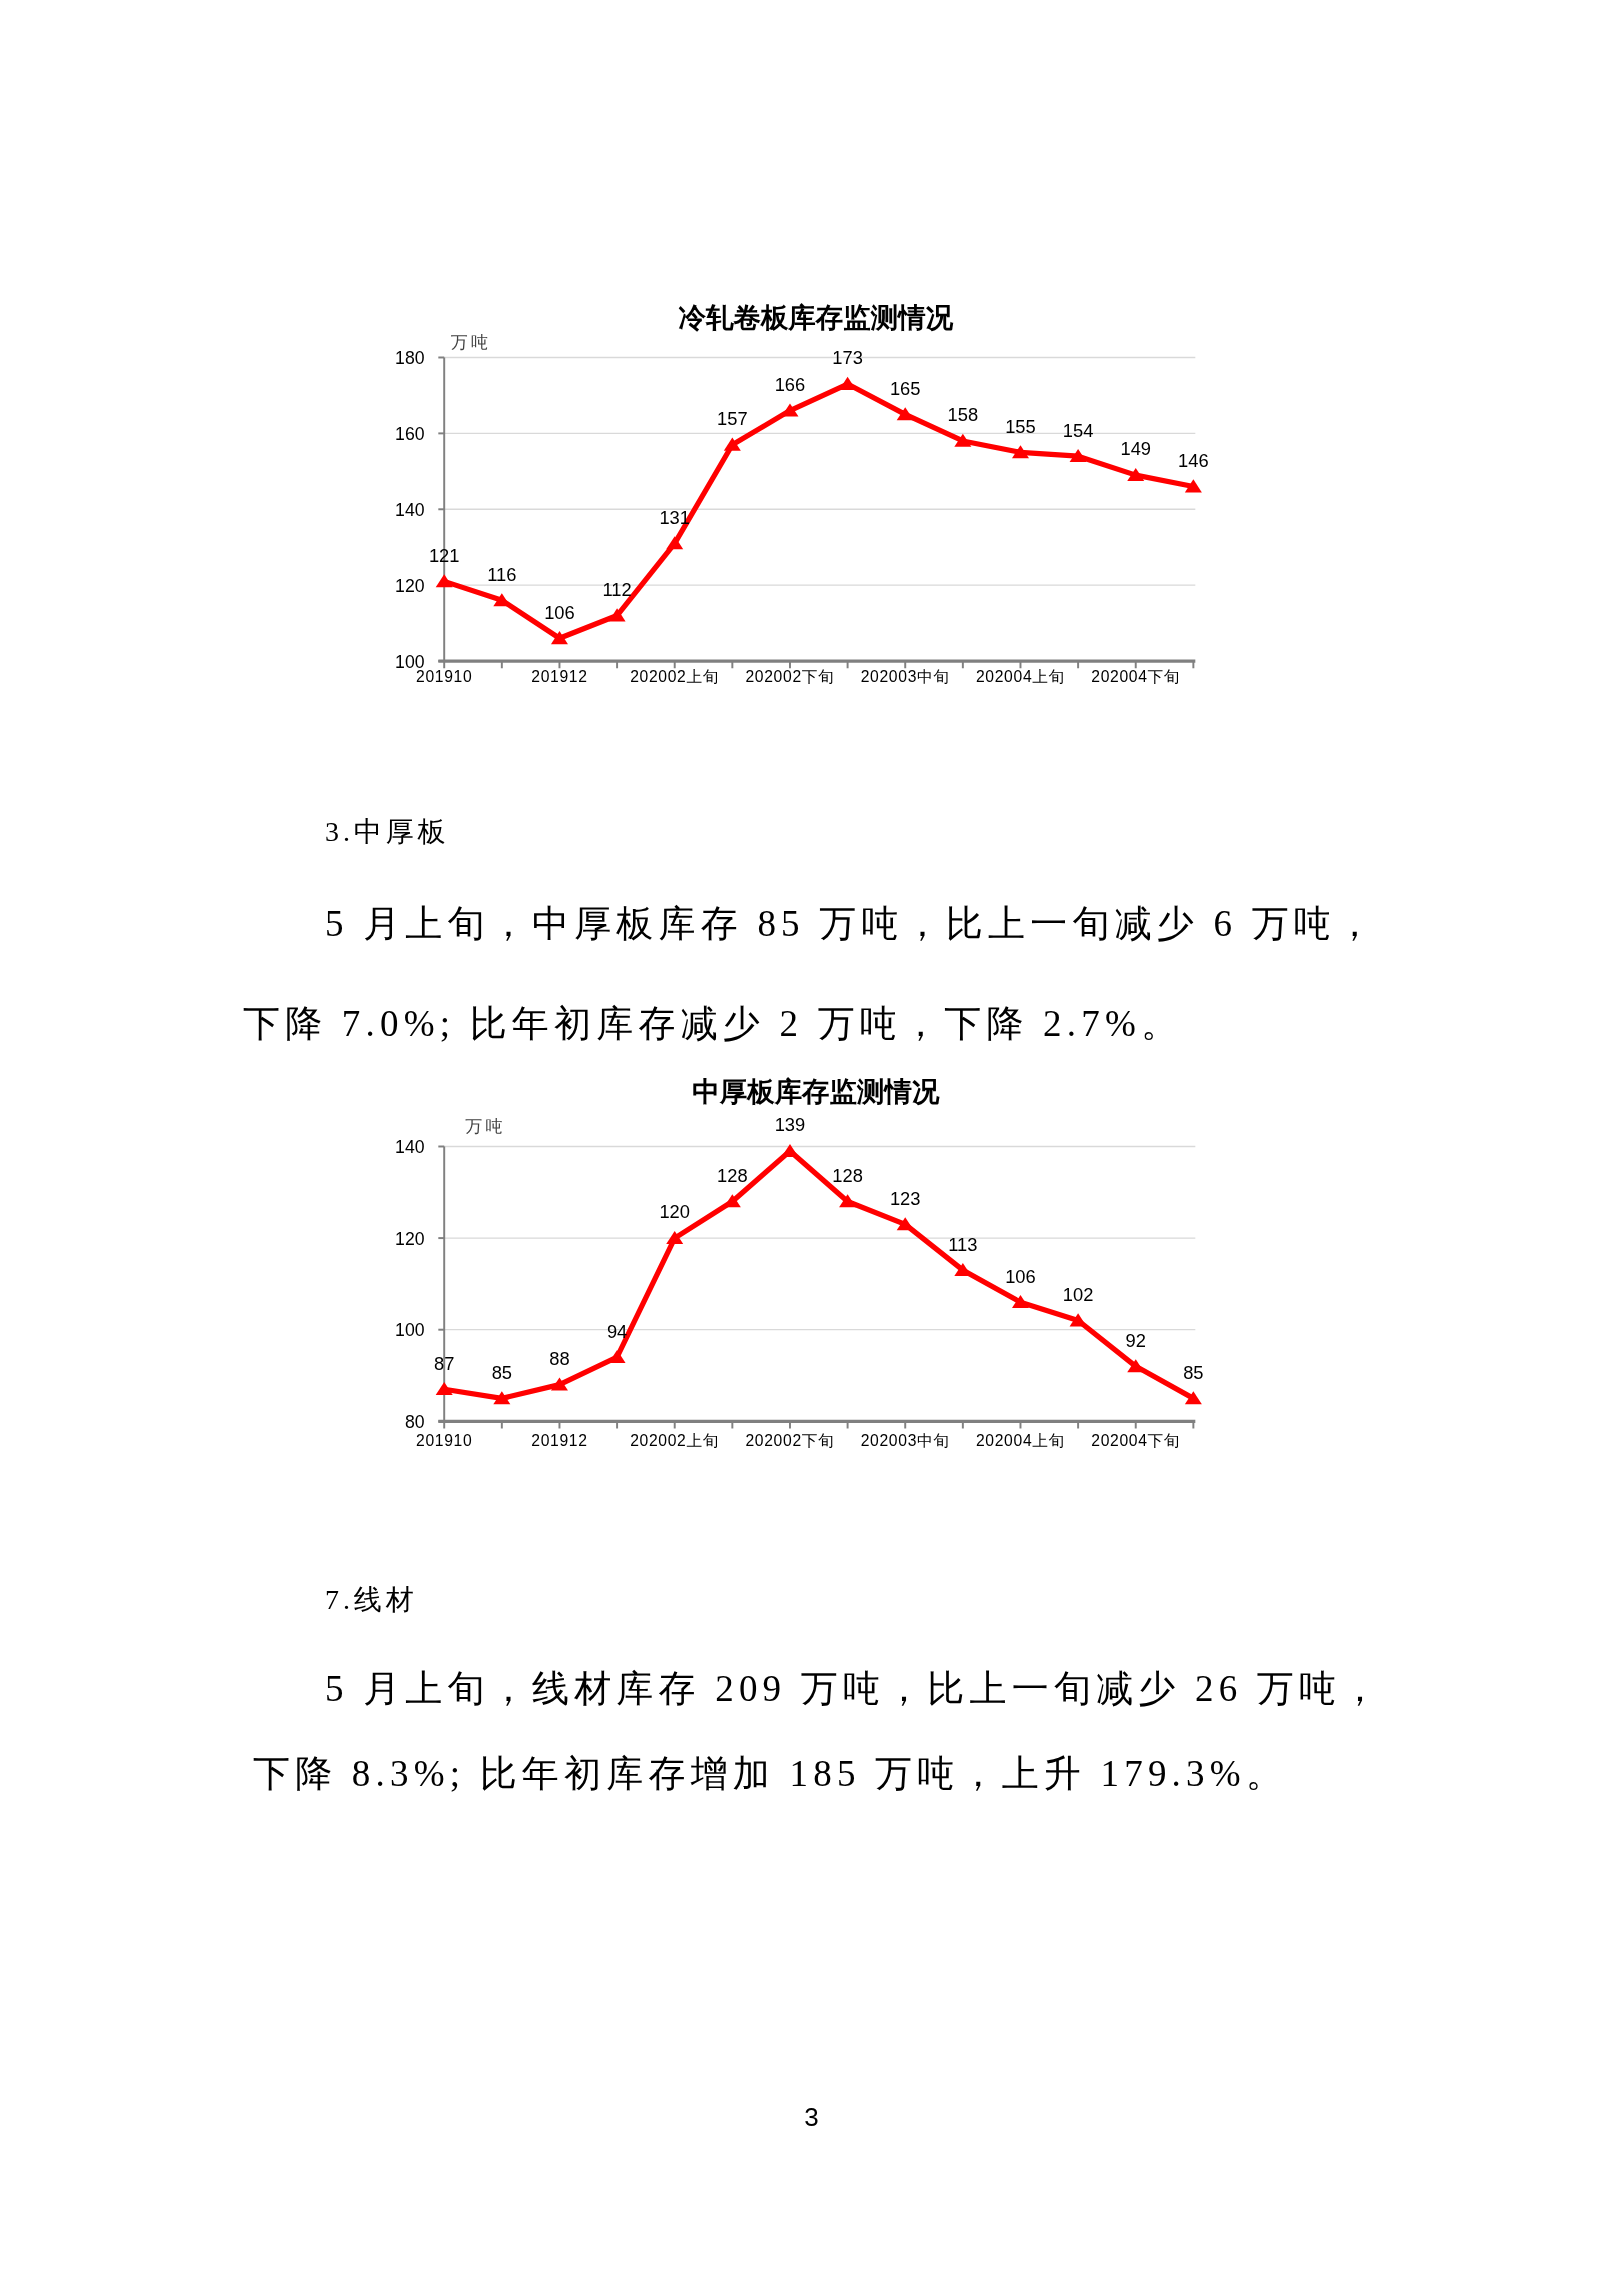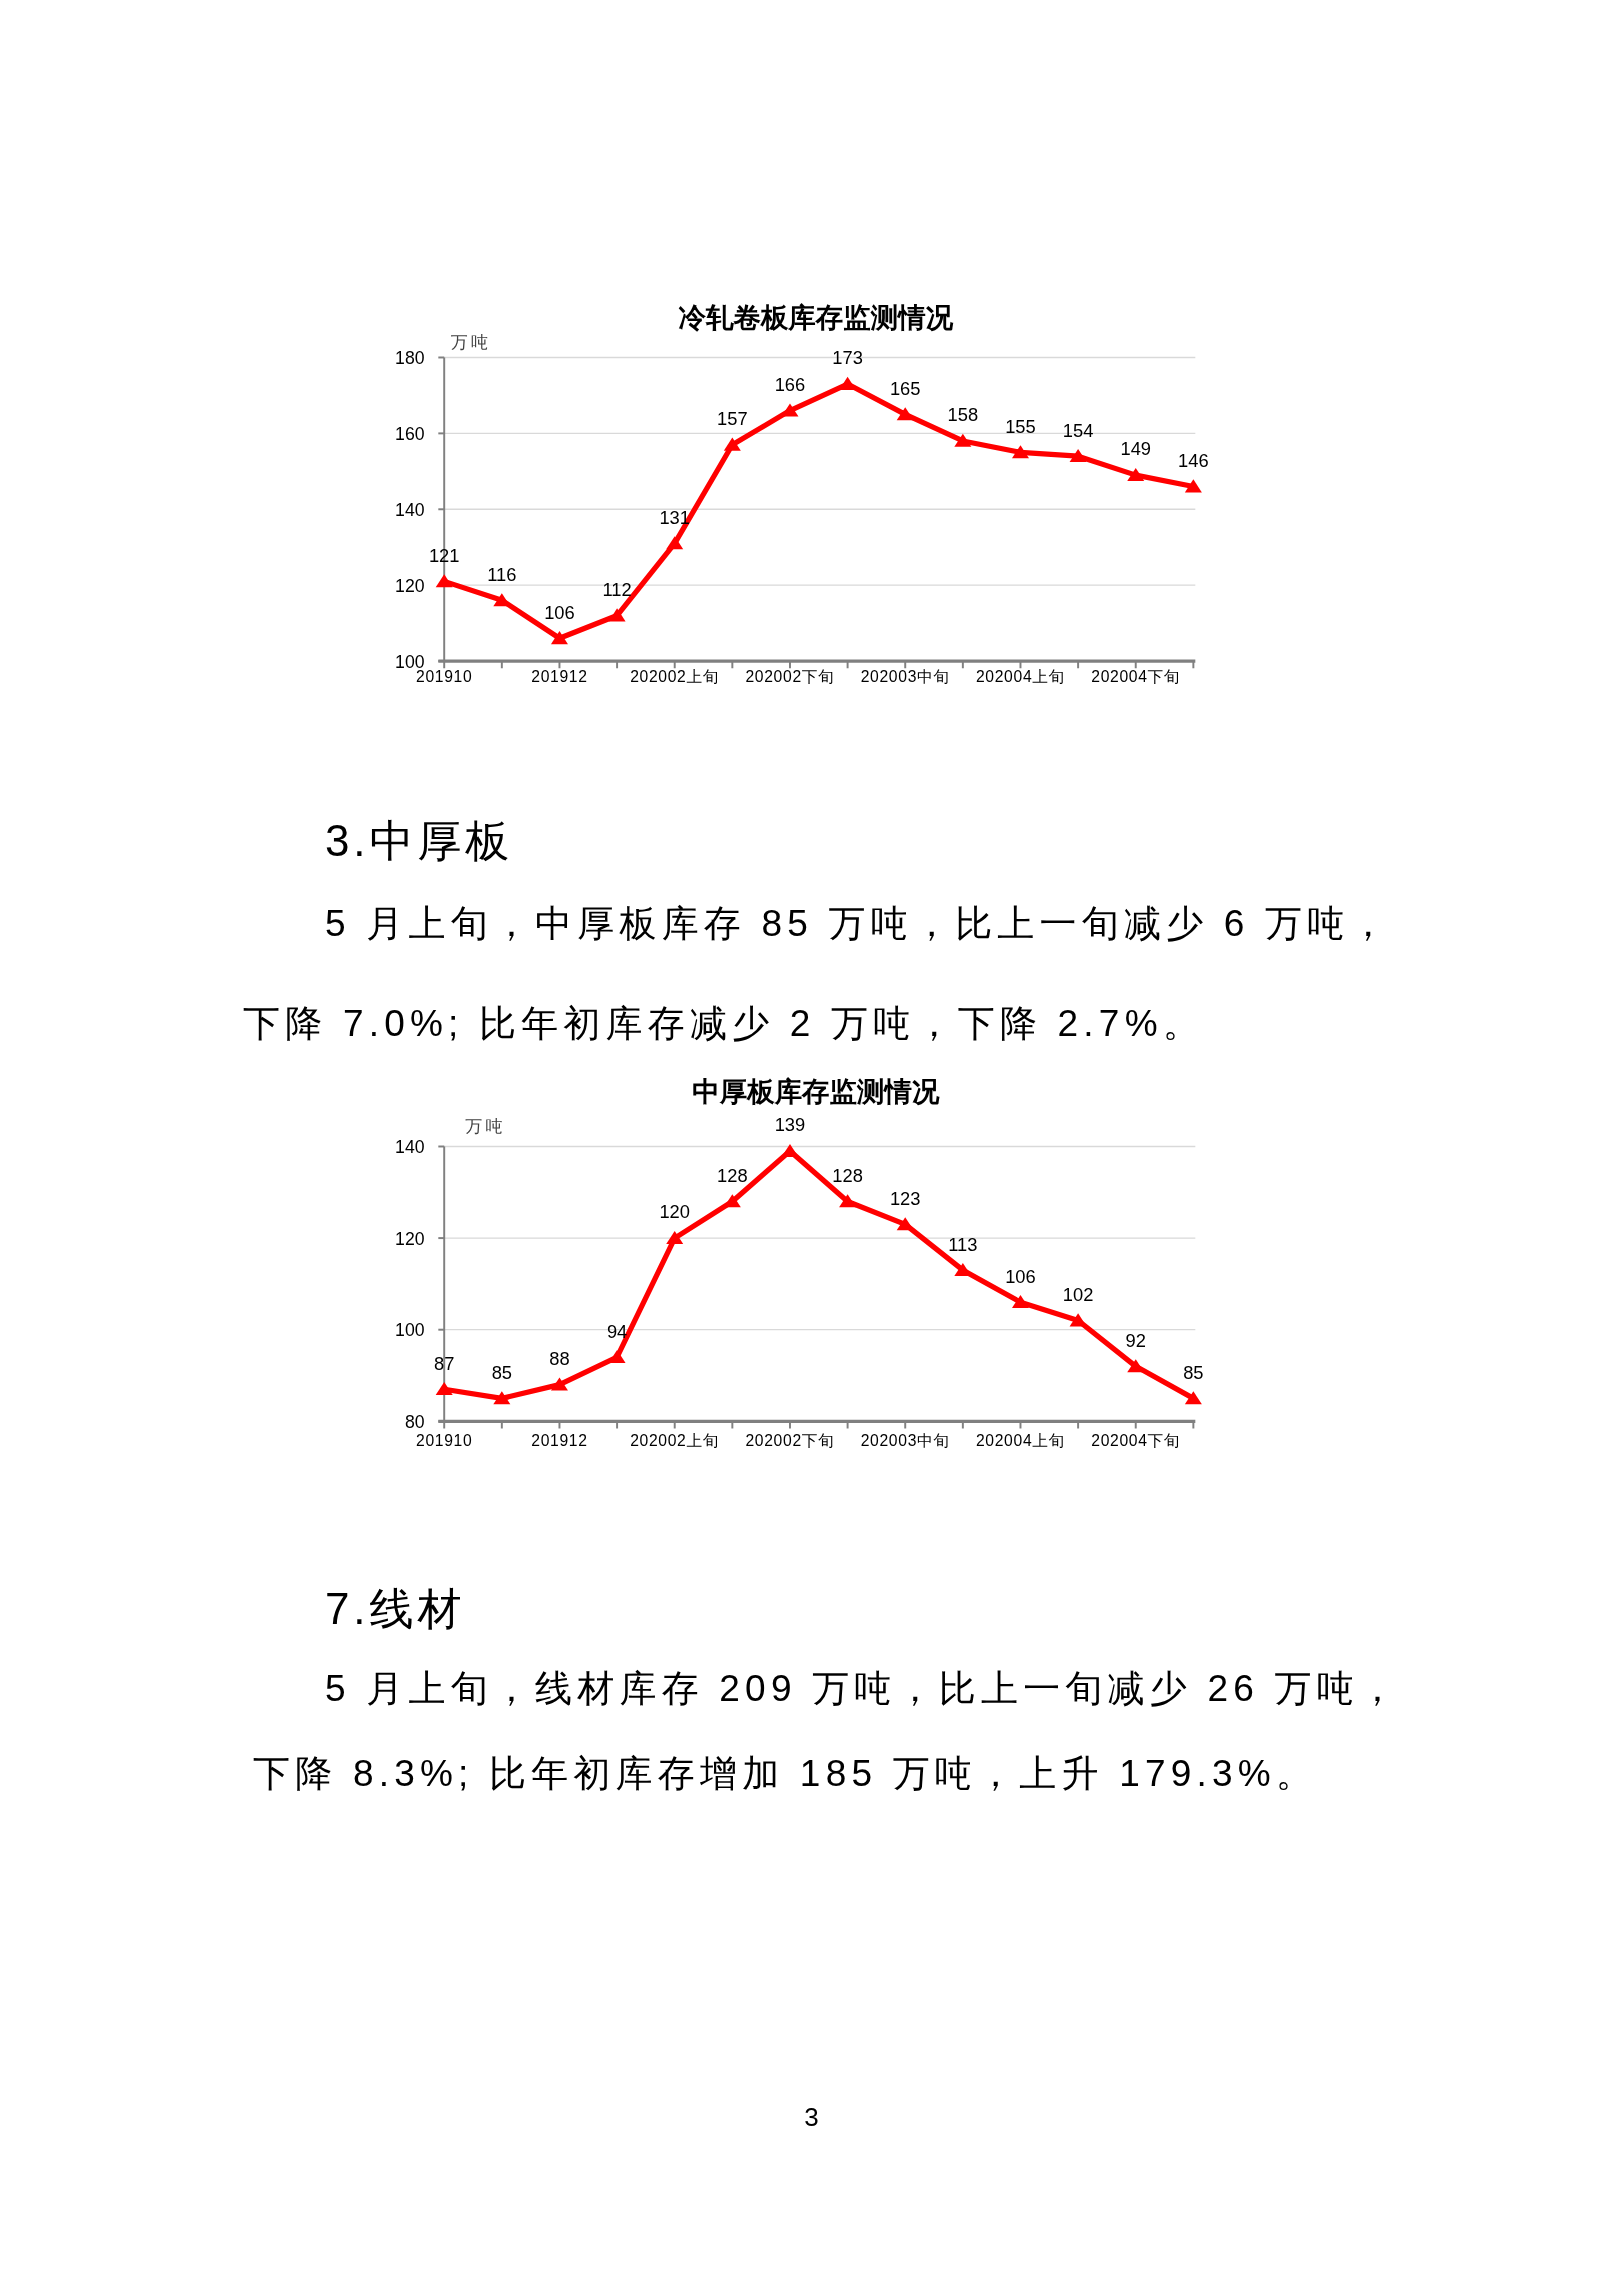--- a/index.html
+++ b/index.html
@@ -3,25 +3,25 @@
 <meta charset="utf-8">
 <style>
   html,body{margin:0;padding:0;}
   body{
     width:1623px;height:2295px;position:relative;background:#ffffff;
     font-family:"Liberation Serif", serif;color:#000;overflow:hidden;
   }
   .chart{position:absolute;}
   .body-text{
     position:absolute;font-size:37px;letter-spacing:5.2px;white-space:nowrap;
-    line-height:1.15;color:#000;font-family:Liberation Sans, sans-serif;
+    line-height:1.15;color:#000;font-family:Liberation Serif, serif;
   }
   .heading{
-    position:absolute;font-size:44px;letter-spacing:3.9px;white-space:nowrap;
-    line-height:1.15;color:#000;font-family:Liberation Sans, sans-serif;
+    position:absolute;font-size:28px;letter-spacing:3.9px;white-space:nowrap;
+    line-height:1.15;color:#000;font-family:Liberation Serif, serif;
   }
   .page-number{
     position:absolute;left:0;top:2102px;width:1623px;text-align:center;
     font-size:26px;font-family:"Liberation Sans", sans-serif;color:#000;
   }
   svg text{font-family:"Liberation Sans", sans-serif;}
   svg .chart-title{font-size:42px;font-weight:bold;fill:#000;}
   svg .unit-label{font-size:26px;fill:#404040;letter-spacing:5px;}
   svg .ytick-label{font-size:27px;fill:#000;}
   svg .xtick-label{font-size:24px;fill:#000;letter-spacing:1px;}

